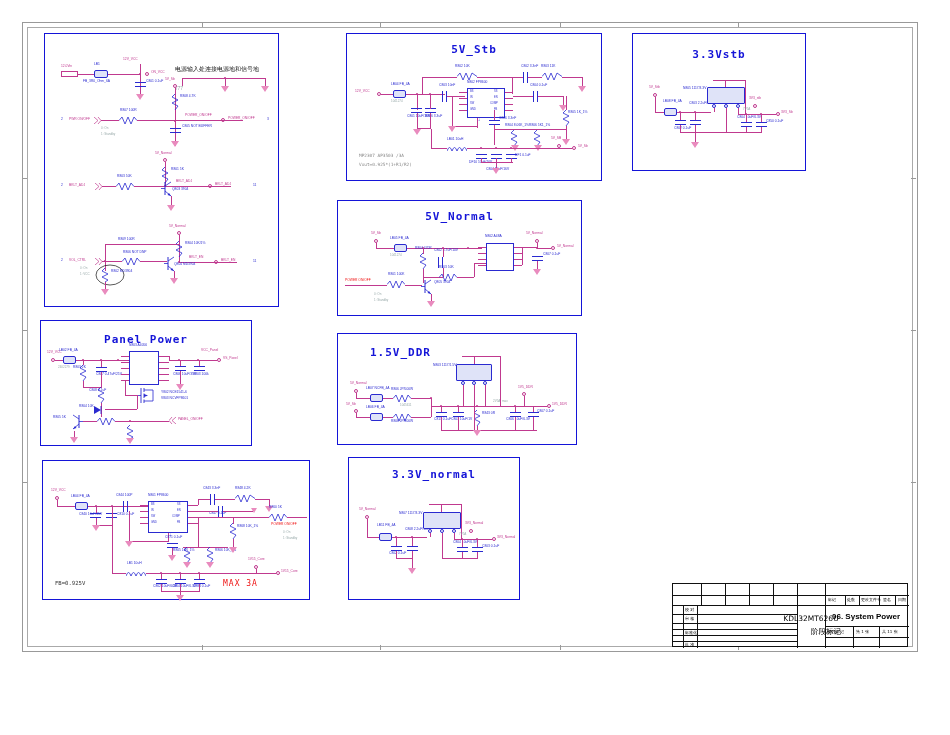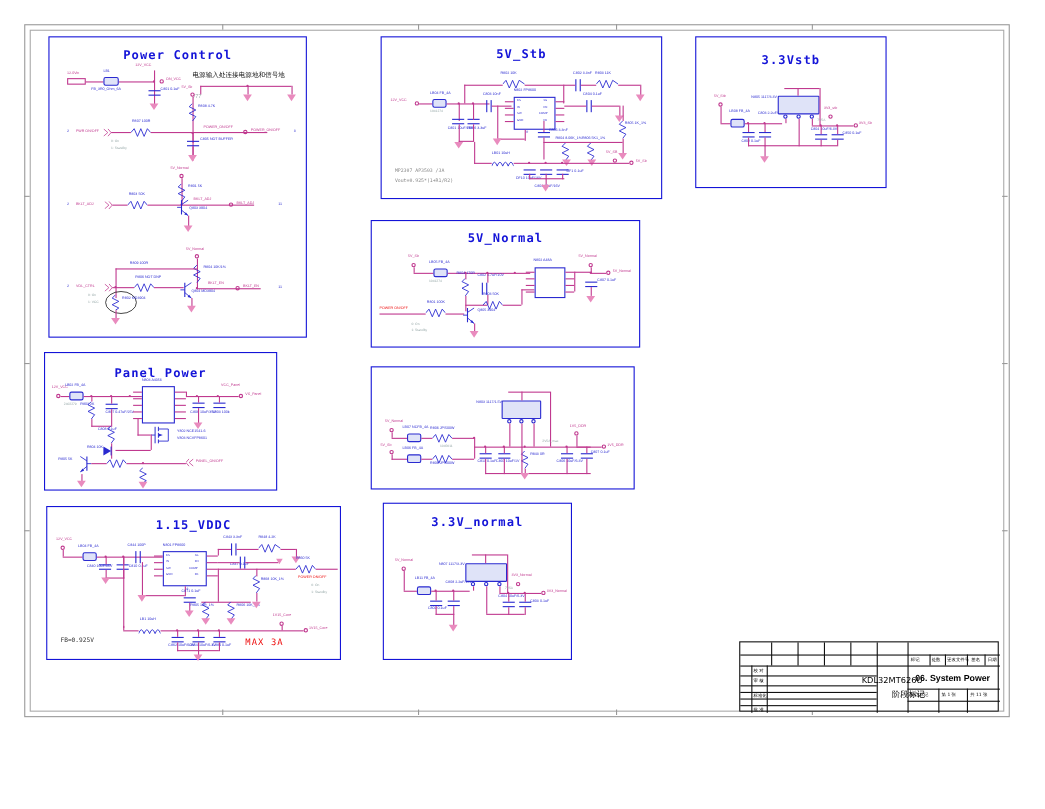--- a/index.html
+++ b/index.html
@@ -72,21 +72,20 @@
   <div class="tick h" style="left:560px;top:645px;height:5px;"></div>
   <div class="tick h" style="left:738px;top:645px;height:5px;"></div>
   <div class="tick v" style="left:22px;top:178px;"></div>
   <div class="tick v" style="left:22px;top:330px;"></div>
   <div class="tick v" style="left:22px;top:482px;"></div>
   <div class="tick v" style="left:911px;top:178px;"></div>
   <div class="tick v" style="left:911px;top:330px;"></div>
   <div class="tick v" style="left:911px;top:482px;"></div>
 
   <div class="blk" style="left:44px;top:33px;width:235px;height:274px;">
-    <div class="blk-title" style="top:10px;font-size:11px;">Power Control</div>
 
     <div class="t cn" style="left:130px;top:32px;">电源输入处连接电源地和信号地</div>
 
     <div class="w h" style="left:137px;top:44px;width:83px;"></div>
     <div class="w v" style="left:137px;top:44px;height:8px;"></div>
     <div class="w v" style="left:180px;top:44px;height:8px;"></div>
     <div class="w v" style="left:220px;top:44px;height:8px;"></div>
     <div class="node" style="left:179px;top:43px;"></div>
     <div class="gnd" style="left:176px;top:52px;"></div>
     <div class="gnd" style="left:216px;top:52px;"></div>
@@ -681,20 +680,21 @@
     </svg>
     <div class="t ref" style="left:94px;top:104px;"></div>
     <div class="gnd" style="left:85px;top:117px;"></div>
     <svg style="position:absolute;left:128px;top:96px;" width="7" height="7">
       <path d="M7,0 L3,3.5 L7,7 M3,0 L0,3.5 L3,7" fill="none" stroke="#c0398f" stroke-width="0.7"></path>
     </svg>
     <div class="t net" style="left:137px;top:97px;">PANEL_ON/OFF</div>
   </div>
 
   <div class="blk" style="left:337px;top:333px;width:240px;height:112px;">
+    <div class="blk-title" style="top:12px;font-size:11px;text-align:left;padding-left:32px;">1.5V_DDR</div>
 
     <div class="t net" style="left:12px;top:48px;">5V_Normal</div>
     <div class="port" style="left:16px;top:55px;"></div>
     <div class="w v" style="left:18px;top:59px;height:5px;"></div>
     <div class="w h" style="left:18px;top:64px;width:14px;"></div>
     <div class="pin" style="left:32px;top:60px;width:13px;height:8px;border-radius:2px;background:#dfe3f8;"></div>
     <div class="t ref" style="left:28px;top:53px;">LB07 NCFB_4A</div>
     <div class="w h" style="left:45px;top:64px;width:10px;"></div>
     <svg style="position:absolute;left:55px;top:60px;" width="18" height="9">
       <polyline points="0,4.5 3,1 6,8 9,1 12,8 15,1 18,4.5" fill="none" stroke="#2a2ad0" stroke-width="0.8"></polyline>
@@ -776,21 +776,20 @@
         <i style="top:4px"></i>
     </div>
     <div class="t ref" style="left:199px;top:76px;">C807 0.1uF</div>
     <div class="w v" style="left:177px;top:72px;height:6px;"></div>
     <div class="w v" style="left:195px;top:72px;height:6px;"></div>
     <div class="w v" style="left:177px;top:83px;height:14px;"></div>
     <div class="w v" style="left:195px;top:83px;height:14px;"></div>
   </div>
 
   <div class="blk" style="left:42px;top:460px;width:268px;height:140px;">
-    <div class="blk-title" style="top:10px;font-size:11px;">1.15_VDDC</div>
 
     <div class="t net" style="left:8px;top:28px;">12V_VCC</div>
     <div class="port" style="left:12px;top:35px;"></div>
     <div class="w v" style="left:14px;top:39px;height:6px;"></div>
     <div class="w h" style="left:14px;top:45px;width:18px;"></div>
     <div class="pin" style="left:32px;top:41px;width:13px;height:8px;border-radius:2px;background:#dfe3f8;"></div>
     <div class="t ref" style="left:28px;top:34px;">LB04 FB_4A</div>
     <div class="w h" style="left:45px;top:45px;width:40px;"></div>
     <div class="node" style="left:52px;top:44px;"></div>
     <div class="node" style="left:68px;top:44px;"></div>

